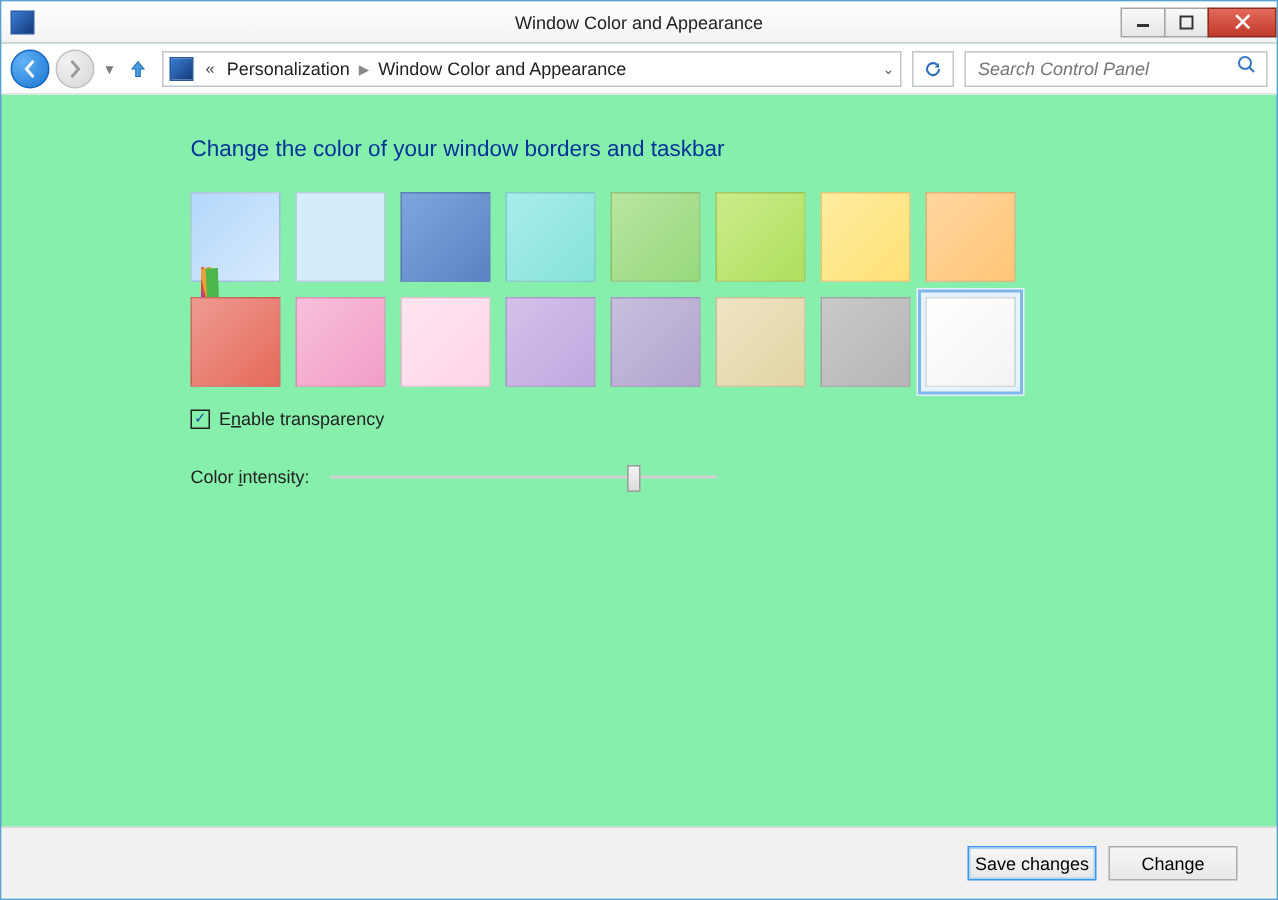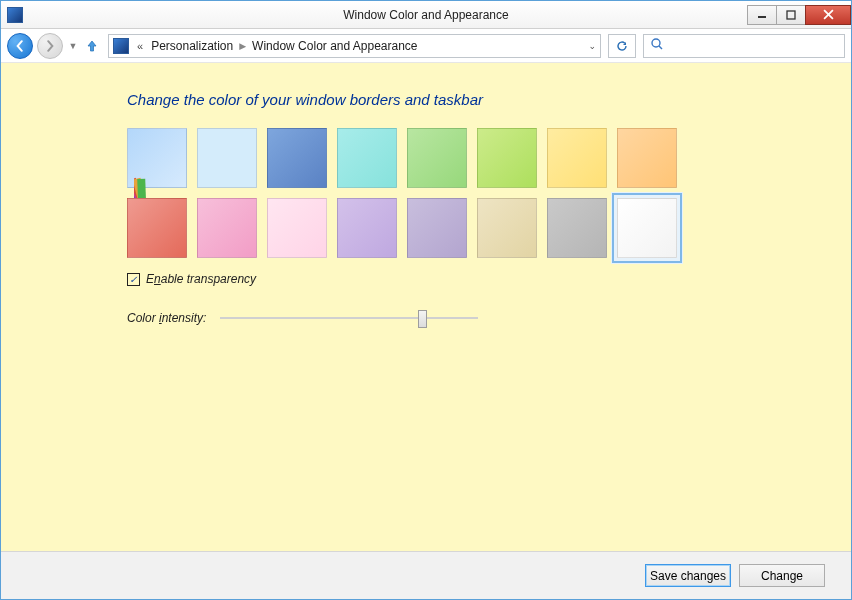--- a/index.html
+++ b/index.html
@@ -1,17 +1,17 @@
 <!DOCTYPE html>
 <html><head>
 <meta charset="utf-8">
 <style>
   * { box-sizing: border-box; font-family: "Segoe UI", Tahoma, sans-serif; }
   body { margin: 0; background: #fff; }
-  .window { width: 852px; height: 600px; border: 1px solid #5aa0d8; display: flex; flex-direction: column; background: #fef9c3; justify-content: space-between; }
+  .window { width: 852px; height: 600px; border: 1px solid #5aa0d8; display: flex; flex-direction: column; background: #86efac; justify-content: space-between; }
   .titlebar { height: 28px; background: linear-gradient(#fff,#f3f3f3); display: flex; align-items: center; position: relative; border-bottom: 1px solid #d0d0d0; }
   .titlebar-icon { width: 16px; height: 16px; margin: 0 4px 0 6px; background: linear-gradient(135deg,#3a7fd5,#153a7a); border: 1px solid #2a5a9a; }
   .titlebar-title { position: absolute; left: 50%; transform: translateX(-50%); font-size: 12px; color: #222; }
   .winbtns { margin-left: auto; display: flex; }
   .winbtn { width: 30px; height: 20px; border: 1px solid #a6a6a6; background: linear-gradient(#f9f9f9,#e6e6e6); margin-left: -1px; display: flex; align-items: center; justify-content: center; font-size: 10px; color: #333; }
   .winbtn.close { width: 46px; background: linear-gradient(#e46a5a,#c0392b); border-color: #8a2e22; color: #fff; font-size: 12px; font-weight: bold; }
   .winbtn.close svg { fill: #fff; }
   .navrow { height: 34px; background: #fff; border-bottom: 1px solid #e6e6e6; display: flex; align-items: center; padding: 0 6px; gap: 4px; }
   .navcircle { width: 26px; height: 26px; border-radius: 50%; display: flex; align-items: center; justify-content: center; }
   .navcircle.back { background: radial-gradient(circle at 30% 30%, #63b2f5, #1976d2); border: 1px solid #1565c0; }
@@ -21,21 +21,21 @@
   .uparrow { width: 18px; height: 18px; display: flex; align-items: center; justify-content: center; }
   .addrbar { flex: 1; height: 24px; border: 1px solid #c0c6cc; display: flex; align-items: center; padding: 0 4px; font-size: 12px; color: #222; gap: 4px; margin: 0 3px; }
   .addrbar .sep { color: #888; font-size: 9px; padding: 0 2px; }
   .addr-icon { width: 16px; height: 16px; background: linear-gradient(135deg,#3a7fd5,#153a7a); border: 1px solid #2a5a9a; }
   .addr-chev { color: #444; font-size: 11px; padding: 0 4px; }
   .addr-end { margin-left: auto; display: flex; align-items: center; gap: 4px; }
   .refresh { width: 28px; height: 24px; border: 1px solid #c0c6cc; display: flex; align-items: center; justify-content: center; color: #2a6fb5; margin-right: 3px; }
   .searchbox { width: 202px; height: 24px; border: 1px solid #c0c6cc; display: flex; align-items: center; padding: 0 6px; }
   .searchbox input { border: none; outline: none; flex: 1; font-size: 12px; color: #777; font-style: italic; }
   .searchbox .mag { color: #3b78c4; }
-  .content { flex: 1; padding: 28px 24px 0 126px; overflow: hidden; font-style: italic; }
+  .content { flex: 1; padding: 28px 24px 0 126px; overflow: hidden; }
   .heading { color: #003399; font-size: 15px; margin-bottom: 20px; }
   .swatches { display: flex; flex-wrap: wrap; gap: 10px; width: 600px; margin-bottom: 14px; }
   .swatch { width: 60px; height: 60px; border: 1px solid rgba(0,0,0,0.12); position: relative; cursor: pointer; }
   .swatch.selected { outline: 2px solid #7fb7e8; outline-offset: 3px; background-clip: padding-box; box-shadow: 0 0 0 6px #e6f2fb; }
   .swatch.custom { background: linear-gradient(135deg,#b3d7fa 0%, #d6eafd 100%); }
   .palette-overlay { position: absolute; bottom: -18px; left: 6px; width: 48px; height: 32px; }
   .curcolor { font-size: 12px; color: #222; margin: 6px 0 18px 0; }
   .curcolor .val { color: #7a7a7a; }
   .row { font-size: 12px; color: #222; display: flex; align-items: center; margin-bottom: 22px; }
   .checkbox { width: 13px; height: 13px; border: 1px solid #222; margin-right: 6px; display: flex; align-items: center; justify-content: center; font-size: 10px; color: #1a4aa0; }
@@ -102,20 +102,21 @@
         <span style="font-size:9px;color:#555;">⌄</span>
       </span>
     </div>
     <div class="refresh">
         <svg width="14" height="14" viewBox="0 0 14 14">
           <path d="M11 7 A4 4 0 1 1 9.8 4.2" fill="none" stroke="#2a6fb5" stroke-width="1.4"></path>
           <path d="M11 3 L11 6 L8 6 Z" fill="#2a6fb5"></path>
         </svg>
       </div>
     <div class="searchbox">
+      <input placeholder="Search Control Panel" style="">
       <span class="mag"><svg width="14" height="14" viewBox="0 0 14 14">
             <circle cx="6" cy="6" r="4" fill="none" stroke="#3b78c4" stroke-width="1.4"></circle>
             <line x1="9" y1="9" x2="12" y2="12" stroke="#3b78c4" stroke-width="1.4"></line>
           </svg></span>
     </div>
   </div>
 
   <div class="content">
     <div class="heading">Change the color of your window borders and taskbar</div>
 

